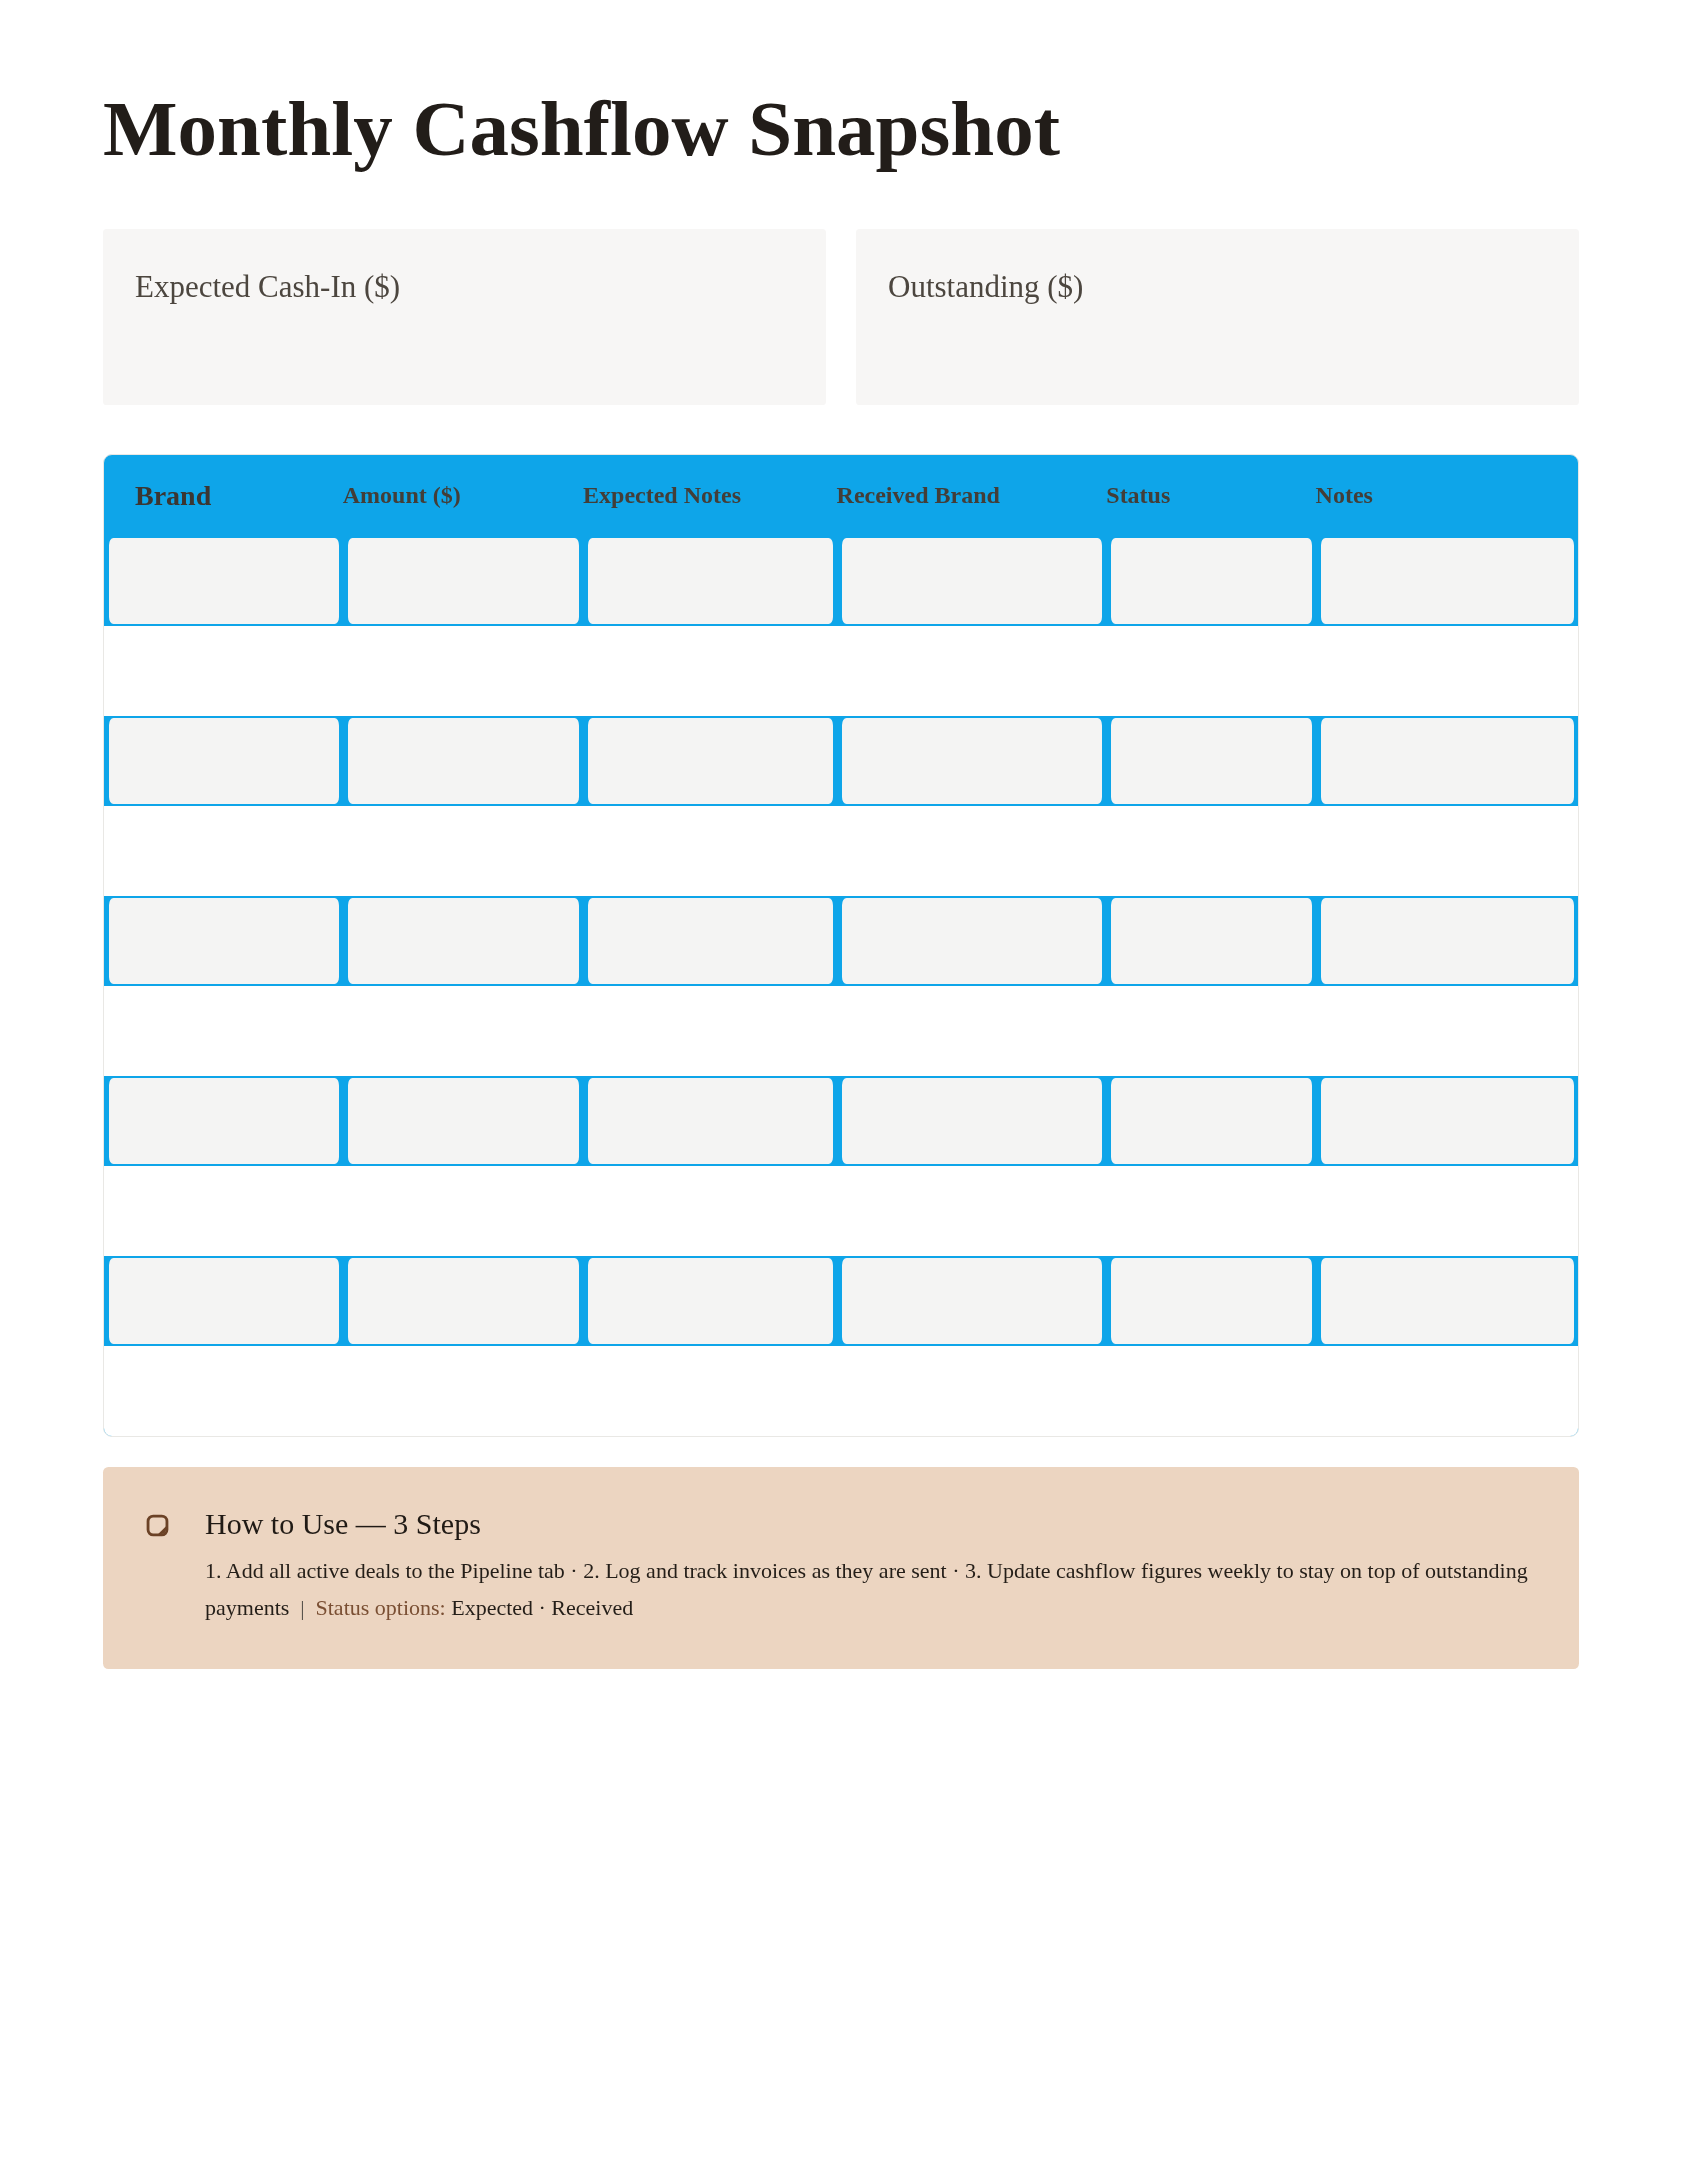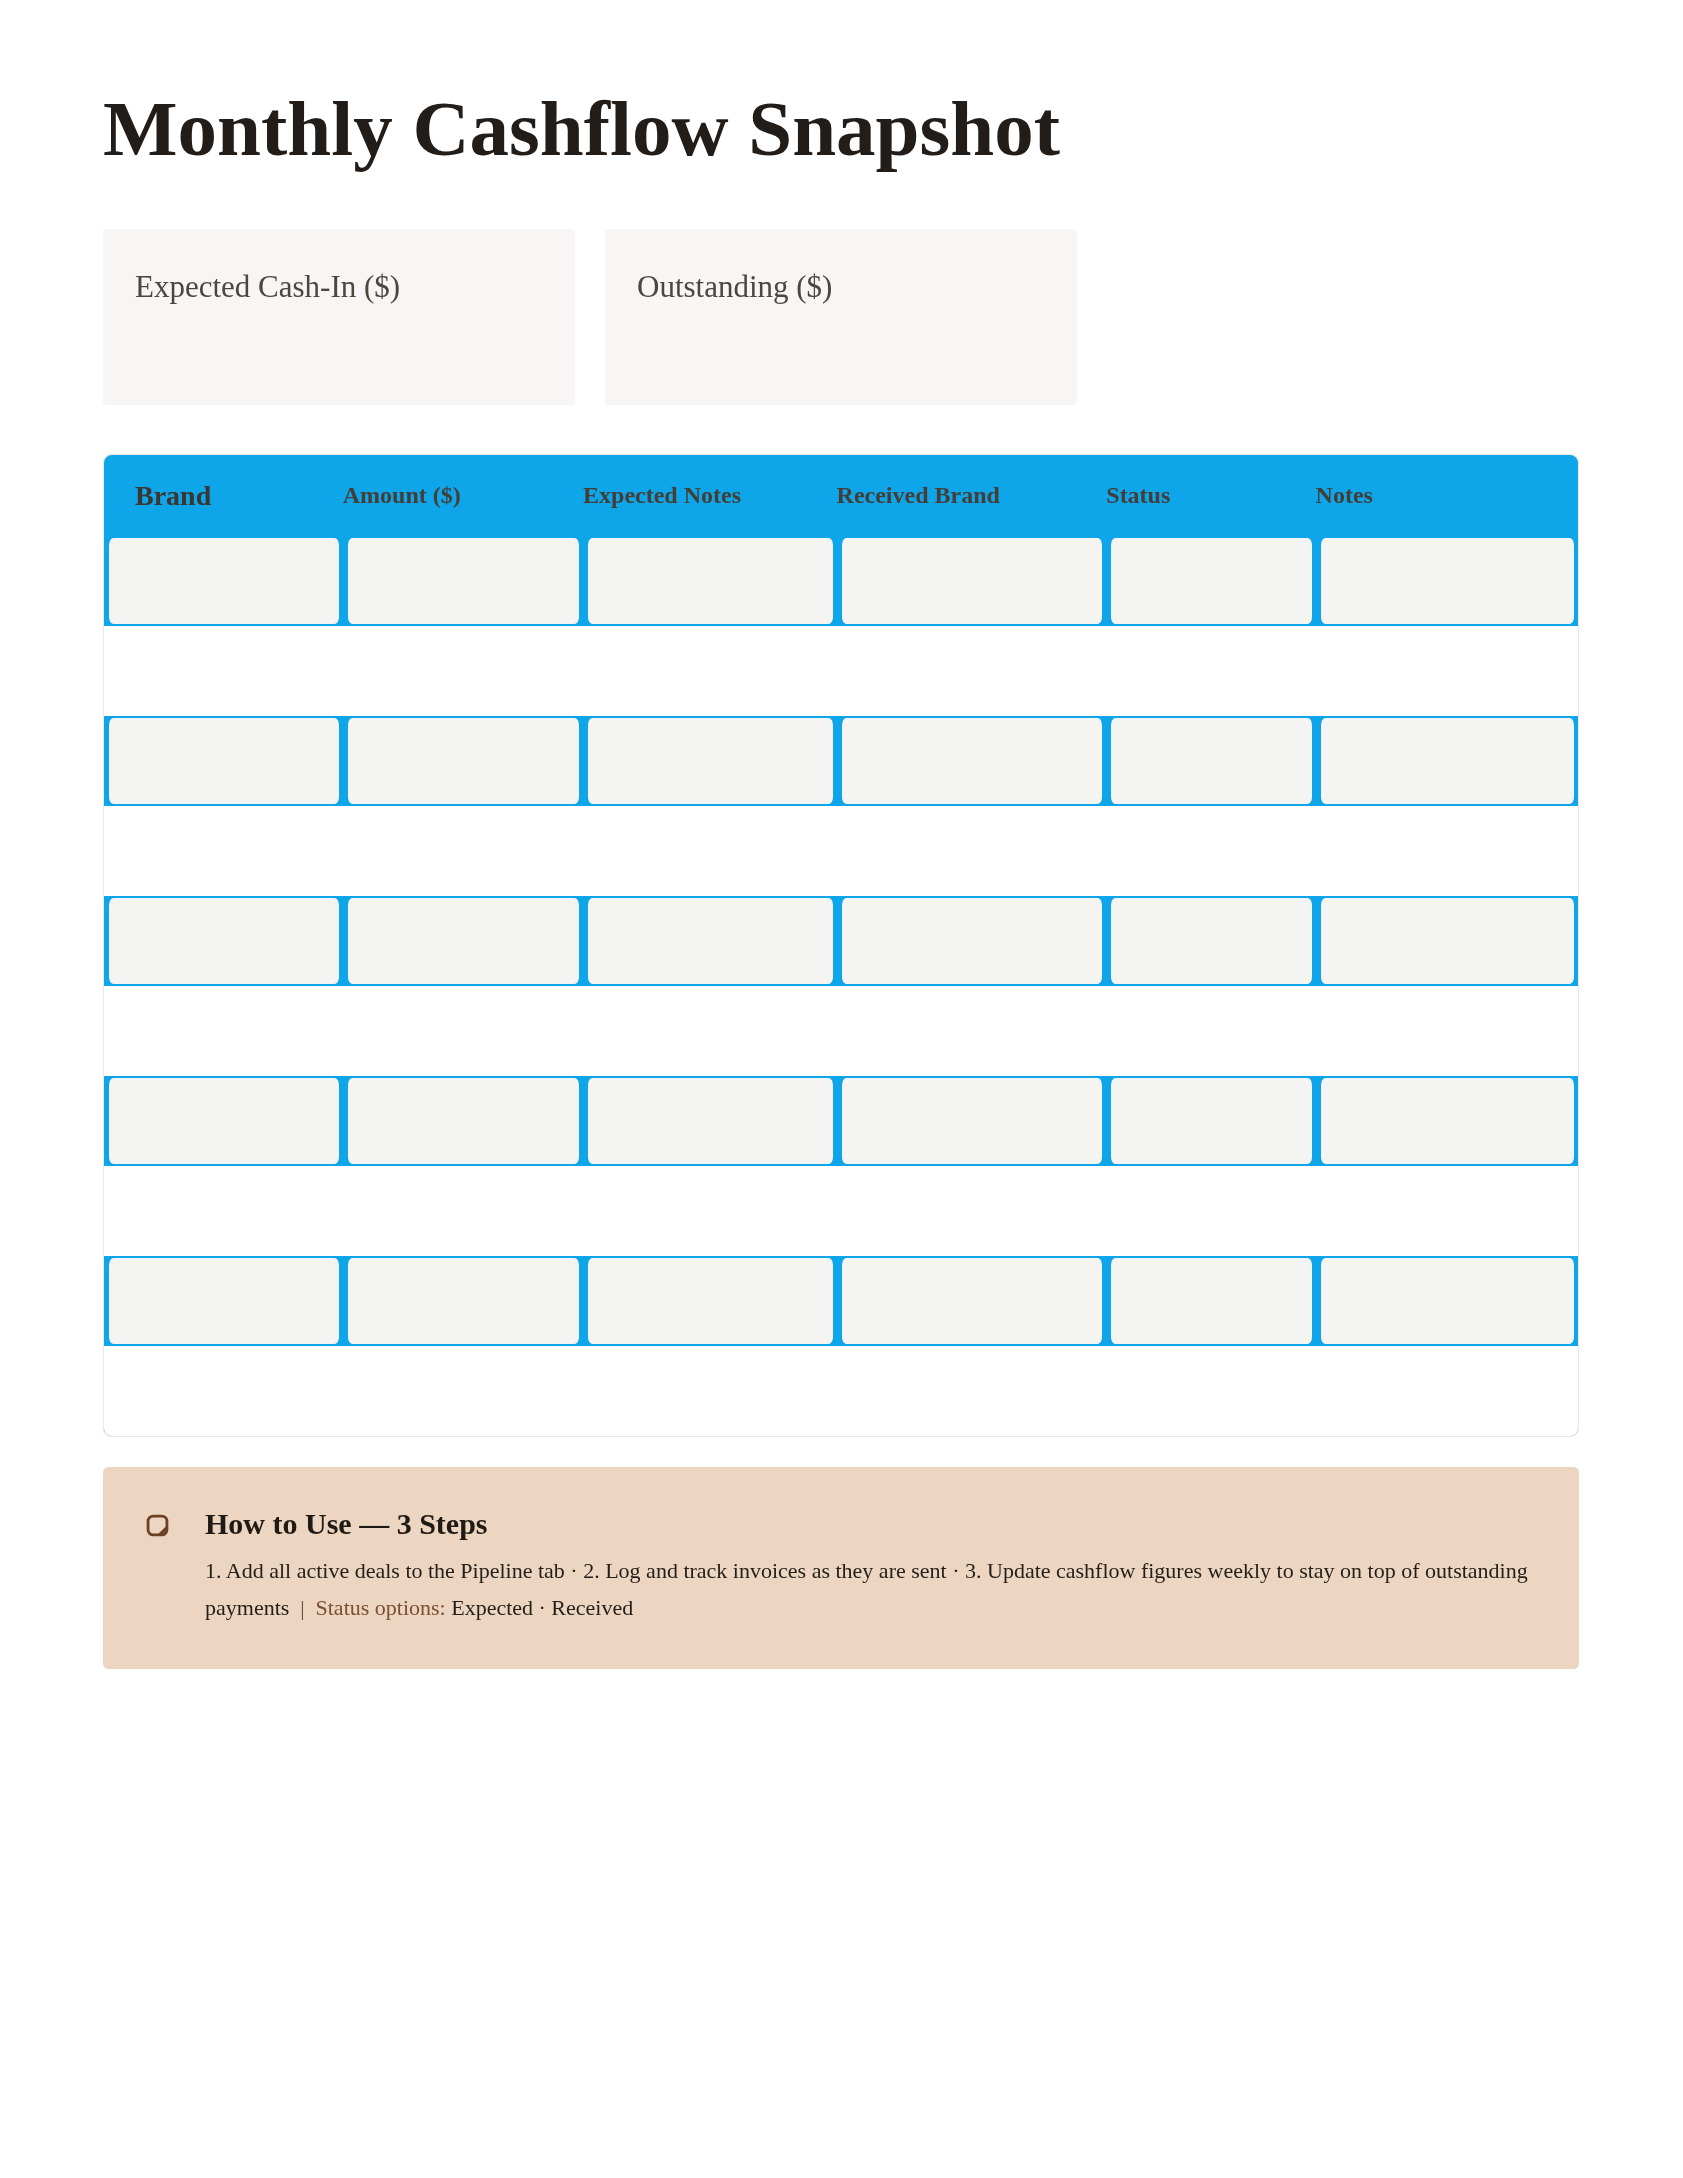--- a/index.html
+++ b/index.html
@@ -17,21 +17,21 @@
     font-size: 79px;
     line-height: 1.08;
     font-weight: 700;
     color: #221d19;
     margin: 0 0 58px 0;
   }
 
   
   .cards {
     display: grid;
-    grid-template-columns: 1fr 1fr 1fr;
+    grid-template-columns: 1fr 1fr;
     gap: 30px;
     margin-bottom: 49px;
   }
   .card {
     background: #f7f6f5;
     border-radius: 3.6px;
     height: 176px;
     padding: 40px 32px;
   }
   .card-label {
@@ -82,21 +82,21 @@
     display: flex;
     align-items: flex-start;
     background: #ecd5c1;
     border-radius: 5.4px;
     padding: 40px 50px 43px 41px;
   }
   .callout-icon { width: 27px; flex: none; margin-top: 4.5px; }
   .callout-content { flex: 1; margin-left: 34px; }
   .callout-title {
     font-size: 30px;
-    font-weight: 700;
+    font-weight: 400;
     color: #201a15;
     margin: 0 0 11.7px 0;
   }
   .callout-body {
     font-size: 22px;
     line-height: 1.66;
     color: #241e18;
     margin: 0;
     max-width: 1323px;
   }

